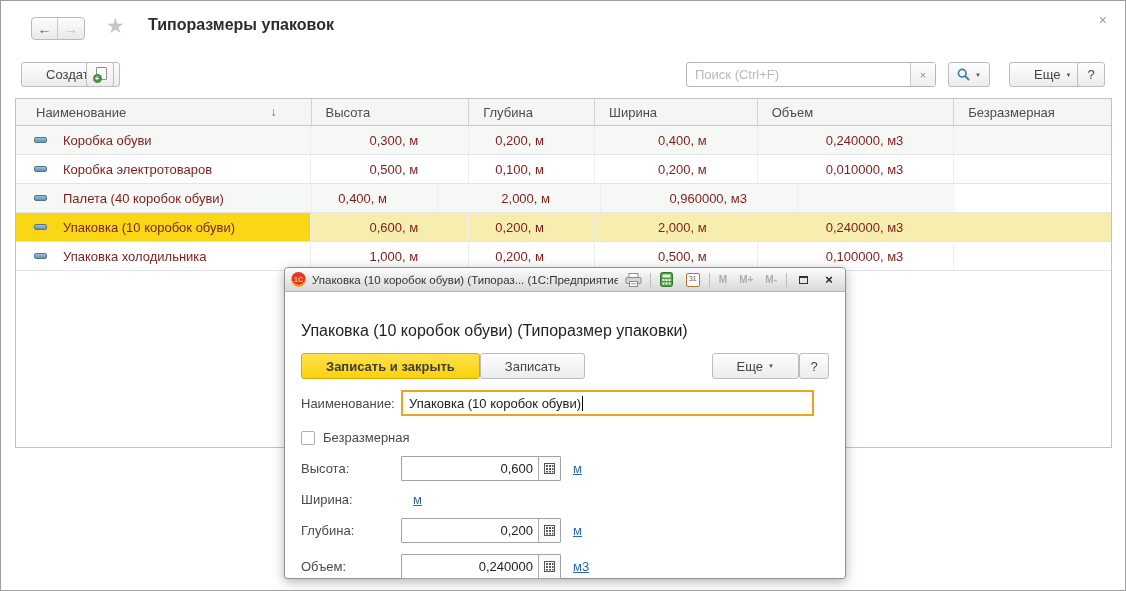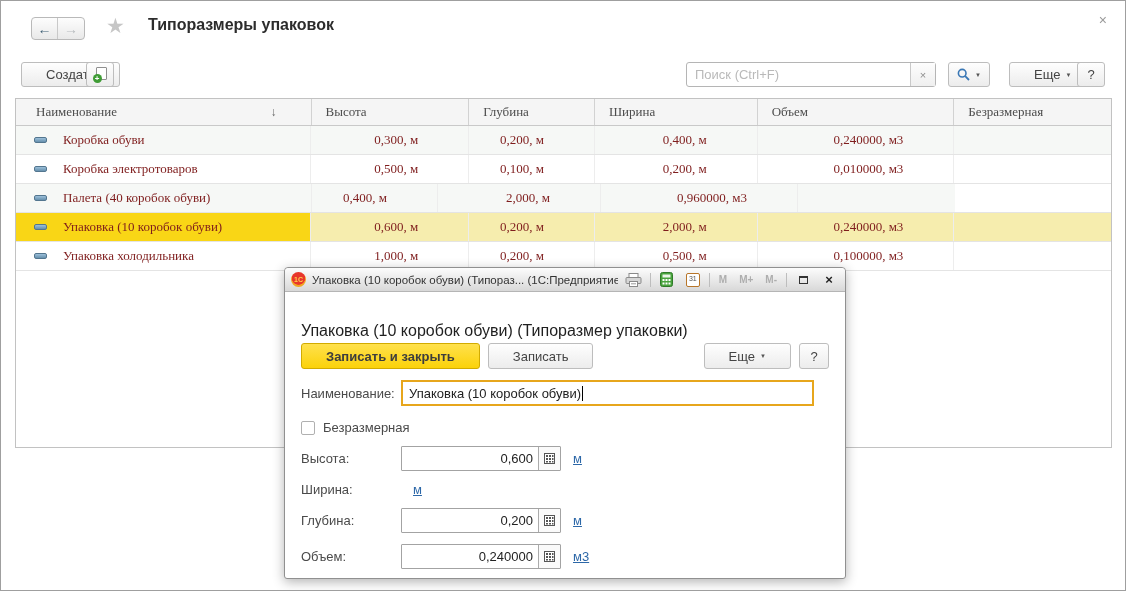--- a/index.html
+++ b/index.html
@@ -39,21 +39,21 @@
   .search-clear { width:25px; border-left:1px solid #c9c9c9; display:flex; align-items:center;
                   justify-content:center; color:#8e8e8e; font-size:11px; cursor:pointer;
                   background:linear-gradient(#fdfdfd,#efefef); }
   .toolbar-mag  { position:absolute; left:947px; top:61px; width:42px; padding:0; }
   .toolbar-more { position:absolute; left:1008px; top:61px; }
   .toolbar-help { position:absolute; left:1076px; top:61px; width:28px; padding:0; }
   .dd-arrow { font-size:6px; color:#555; }
 
   
   .table-wrap { position:absolute; left:14px; top:97px; width:1097px; height:350px;
-                border:1px solid #c2c2c2; background:#fff;font-family:Liberation Serif, serif; }
+                border:1px solid #c2c2c2; background:#fff; }
   .thead { display:flex; height:27px; background:#f5f5f5; border-bottom:1px solid #c9c9c9; }
   .th { display:flex; align-items:center; font-size:13px; color:#4c4c4c; padding-left:14px;
         border-right:1px solid #d2d2d2; cursor:pointer; }
   .th:last-child { border-right:none; }
   .th.name { padding-left:20px; justify-content:space-between; padding-right:34px; }
   .sort-arrow { font-size:12px; color:#666; }
   .tr { display:flex; height:29px; border-bottom:1px solid #e4e4e4; cursor:pointer; }
   .tr.alt .td { background:#f6f8f6; }
   .td { display:flex; align-items:center; font-size:13px; color:#7f1d1d;
         border-right:1px solid #ededed; background:#fff; }
@@ -85,21 +85,21 @@
   .mem-btn { font-size:10px; font-weight:bold; color:#aeaeae; padding:0 3px; cursor:default; }
   .cal-icon { position:relative; width:14px; height:14px; background:#fff;
               border:1px solid #b8762a; border-radius:2px; overflow:hidden; }
   .cal-top { height:4px; background:#e07820; }
   .cal-day { display:block; font-size:7px; color:#555; text-align:center; line-height:9px; }
   .max-box { width:9px; height:8px; border:1px solid #333; border-top-width:2px; }
   .dlg-close { font-size:13px; font-weight:bold; color:#222; }
 
   .dlg-body { padding:12px 16px 0 16px; }
   .dlg-heading { font-size:16px; color:#1f1f1f; margin-top:18px; }
-  .dlg-cmdbar { display:flex; align-items:center; gap:8px; margin-top:3px; }
+  .dlg-cmdbar { display:flex; align-items:center; gap:0; margin-top:13px; }
   .btn-yellow { background:linear-gradient(#ffe14d,#fbd20a); border:1px solid #d2ab00;
                 font-weight:bold; color:#3d3d3d; height:26px; }
   .btn-dlg { height:26px; }
   .spacer { flex:1; }
 
   .frm-row { display:flex; align-items:center; margin-top:11px; }
   .frm-label { width:100px; font-size:13px; color:#4a4a4a; flex:0 0 auto; }
   .txt-input { display:flex; align-items:center; height:26px; background:#fff; }
   .name-input { width:413px; border:2px solid #e7a61c; padding:0 6px; font-size:13px; color:#222; }
   .caret { display:inline-block; width:1px; height:15px; background:#000; margin-left:1px; }

